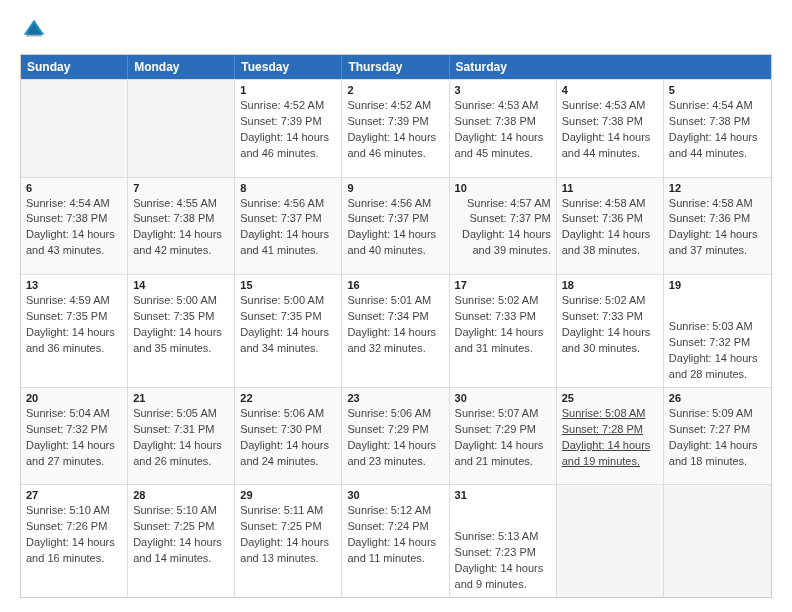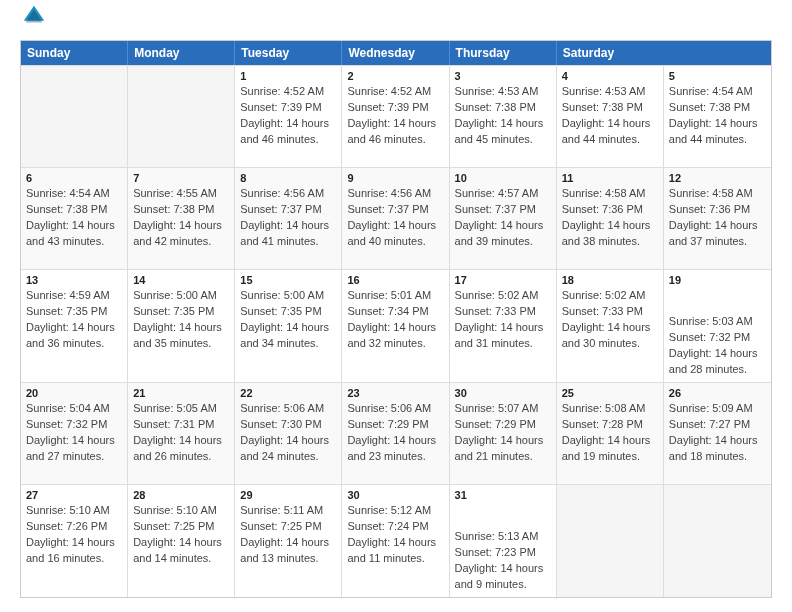--- a/index.html
+++ b/index.html
@@ -6,21 +6,21 @@
     body {
       width: 792px;
       height: 612px;
       font-family: Arial, sans-serif;
       background: #fff;
       overflow: hidden;
     }
     .page {
       width: 792px;
       height: 612px;
-      padding: 2px 20px 14px 20px;
+      padding: 16px 20px 14px 20px;
       display: flex;
       flex-direction: column;
     }
     .header {
       display: flex;
       justify-content: space-between;
       align-items: flex-start;
       margin-bottom: 10px;
     }
     .logo {
@@ -127,21 +127,20 @@
       <div class="main-title"></div>
       <div class="subtitle"></div>
     </div>
   </div>
 
   <div class="calendar">
     <div class="cal-header">
     <div class="cal-header-cell">Sunday</div>
         <div class="cal-header-cell">Monday</div>
         <div class="cal-header-cell">Tuesday</div>
-        <div class="cal-header-cell">Wednesday</div>
         <div class="cal-header-cell">Thursday</div>
         <div class="cal-header-cell">Saturday</div>
       </div>
     <div class="cal-body">
     <div class="cal-row">
           <div class="cal-cell empty"></div>
           <div class="cal-cell empty"></div>
           <div class="cal-cell">
             <div class="day-num">1</div>
             <div class="day-info" style="white-space: pre-line;">Sunrise: 4:52 AM
@@ -202,21 +201,21 @@
           </div>
           <div class="cal-cell alt">
             <div class="day-num">9</div>
             <div class="day-info" style="white-space: pre-line;">Sunrise: 4:56 AM
 Sunset: 7:37 PM
 Daylight: 14 hours
 and 40 minutes.</div>
           </div>
           <div class="cal-cell alt">
             <div class="day-num">10</div>
-            <div class="day-info" style="white-space: pre-line;">Sunrise: 4:57 AM
+            <div class="day-info" style="white-space: pre-line; text-align: right;">Sunrise: 4:57 AM
 Sunset: 7:37 PM
 Daylight: 14 hours
 and 39 minutes.</div>
           </div>
           <div class="cal-cell alt">
             <div class="day-num">11</div>
             <div class="day-info" style="white-space: pre-line;">Sunrise: 4:58 AM
 Sunset: 7:36 PM
 Daylight: 14 hours
 and 38 minutes.</div>
@@ -311,21 +310,21 @@
           </div>
           <div class="cal-cell alt">
             <div class="day-num">30</div>
             <div class="day-info" style="white-space: pre-line;">Sunrise: 5:07 AM
 Sunset: 7:29 PM
 Daylight: 14 hours
 and 21 minutes.</div>
           </div>
           <div class="cal-cell alt">
             <div class="day-num">25</div>
-            <div class="day-info" style="white-space: pre-line;">Sunrise: 5:08 AM
+            <div class="day-info" style="white-space: pre-line; text-decoration: underline;">Sunrise: 5:08 AM
 Sunset: 7:28 PM
 Daylight: 14 hours
 and 19 minutes.</div>
           </div>
           <div class="cal-cell alt">
             <div class="day-num">26</div>
             <div class="day-info" style="white-space: pre-line;">Sunrise: 5:09 AM
 Sunset: 7:27 PM
 Daylight: 14 hours
 and 18 minutes.</div>

